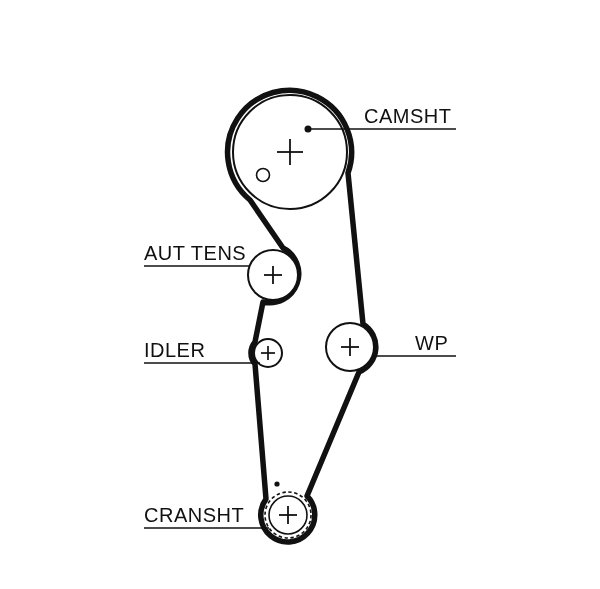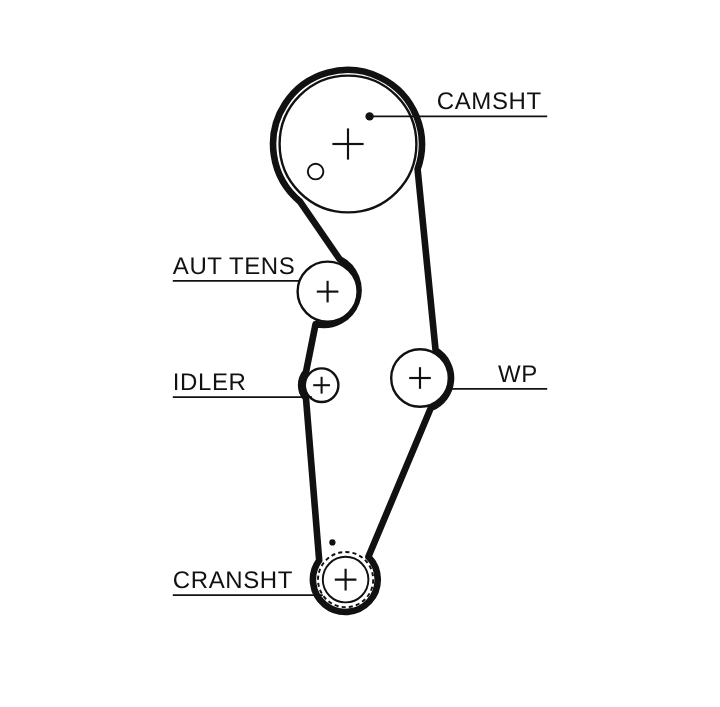--- a/index.html
+++ b/index.html
@@ -9,20 +9,21 @@
     width: 600px;
     height: 589px;
     overflow: hidden;
     font-family: "Liberation Sans", sans-serif;
   }
   .stage {
     position: relative;
     width: 600px;
     height: 472px;
     background: #ffffff;
+    margin-top: 32px;
   }
   svg { display: block; }
   text.part-label {
     font-family: "Liberation Sans", sans-serif;
     font-size: 20px;
     letter-spacing: 0.5px;
     fill: #111111;
   }
 </style>
 </head>

